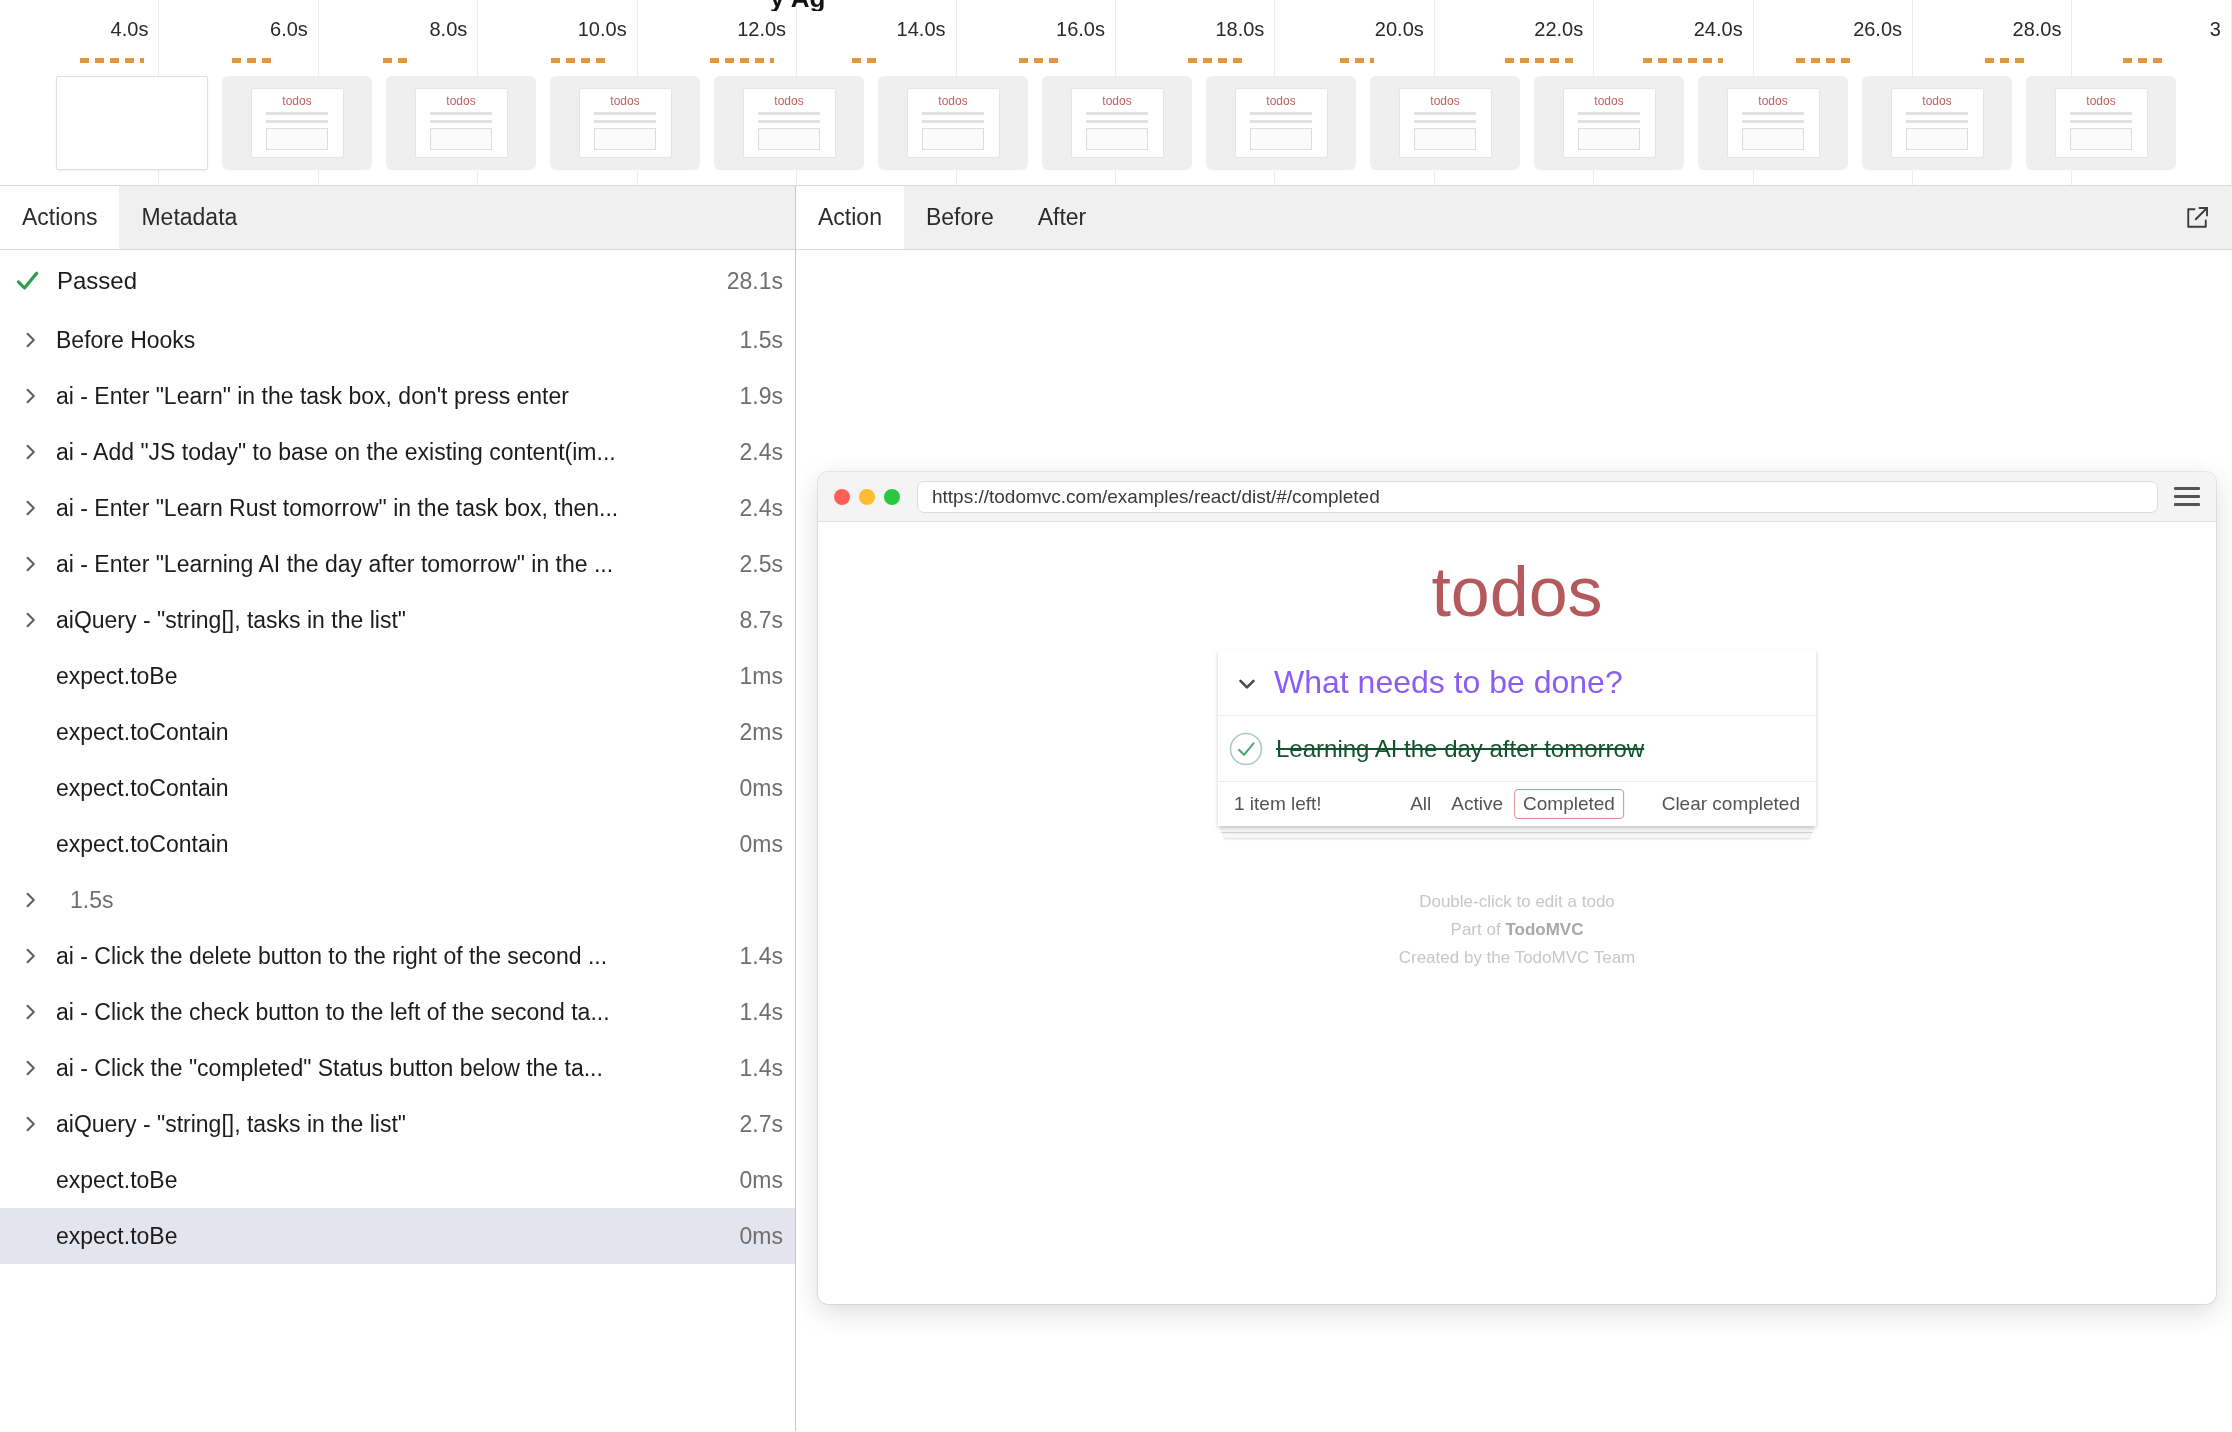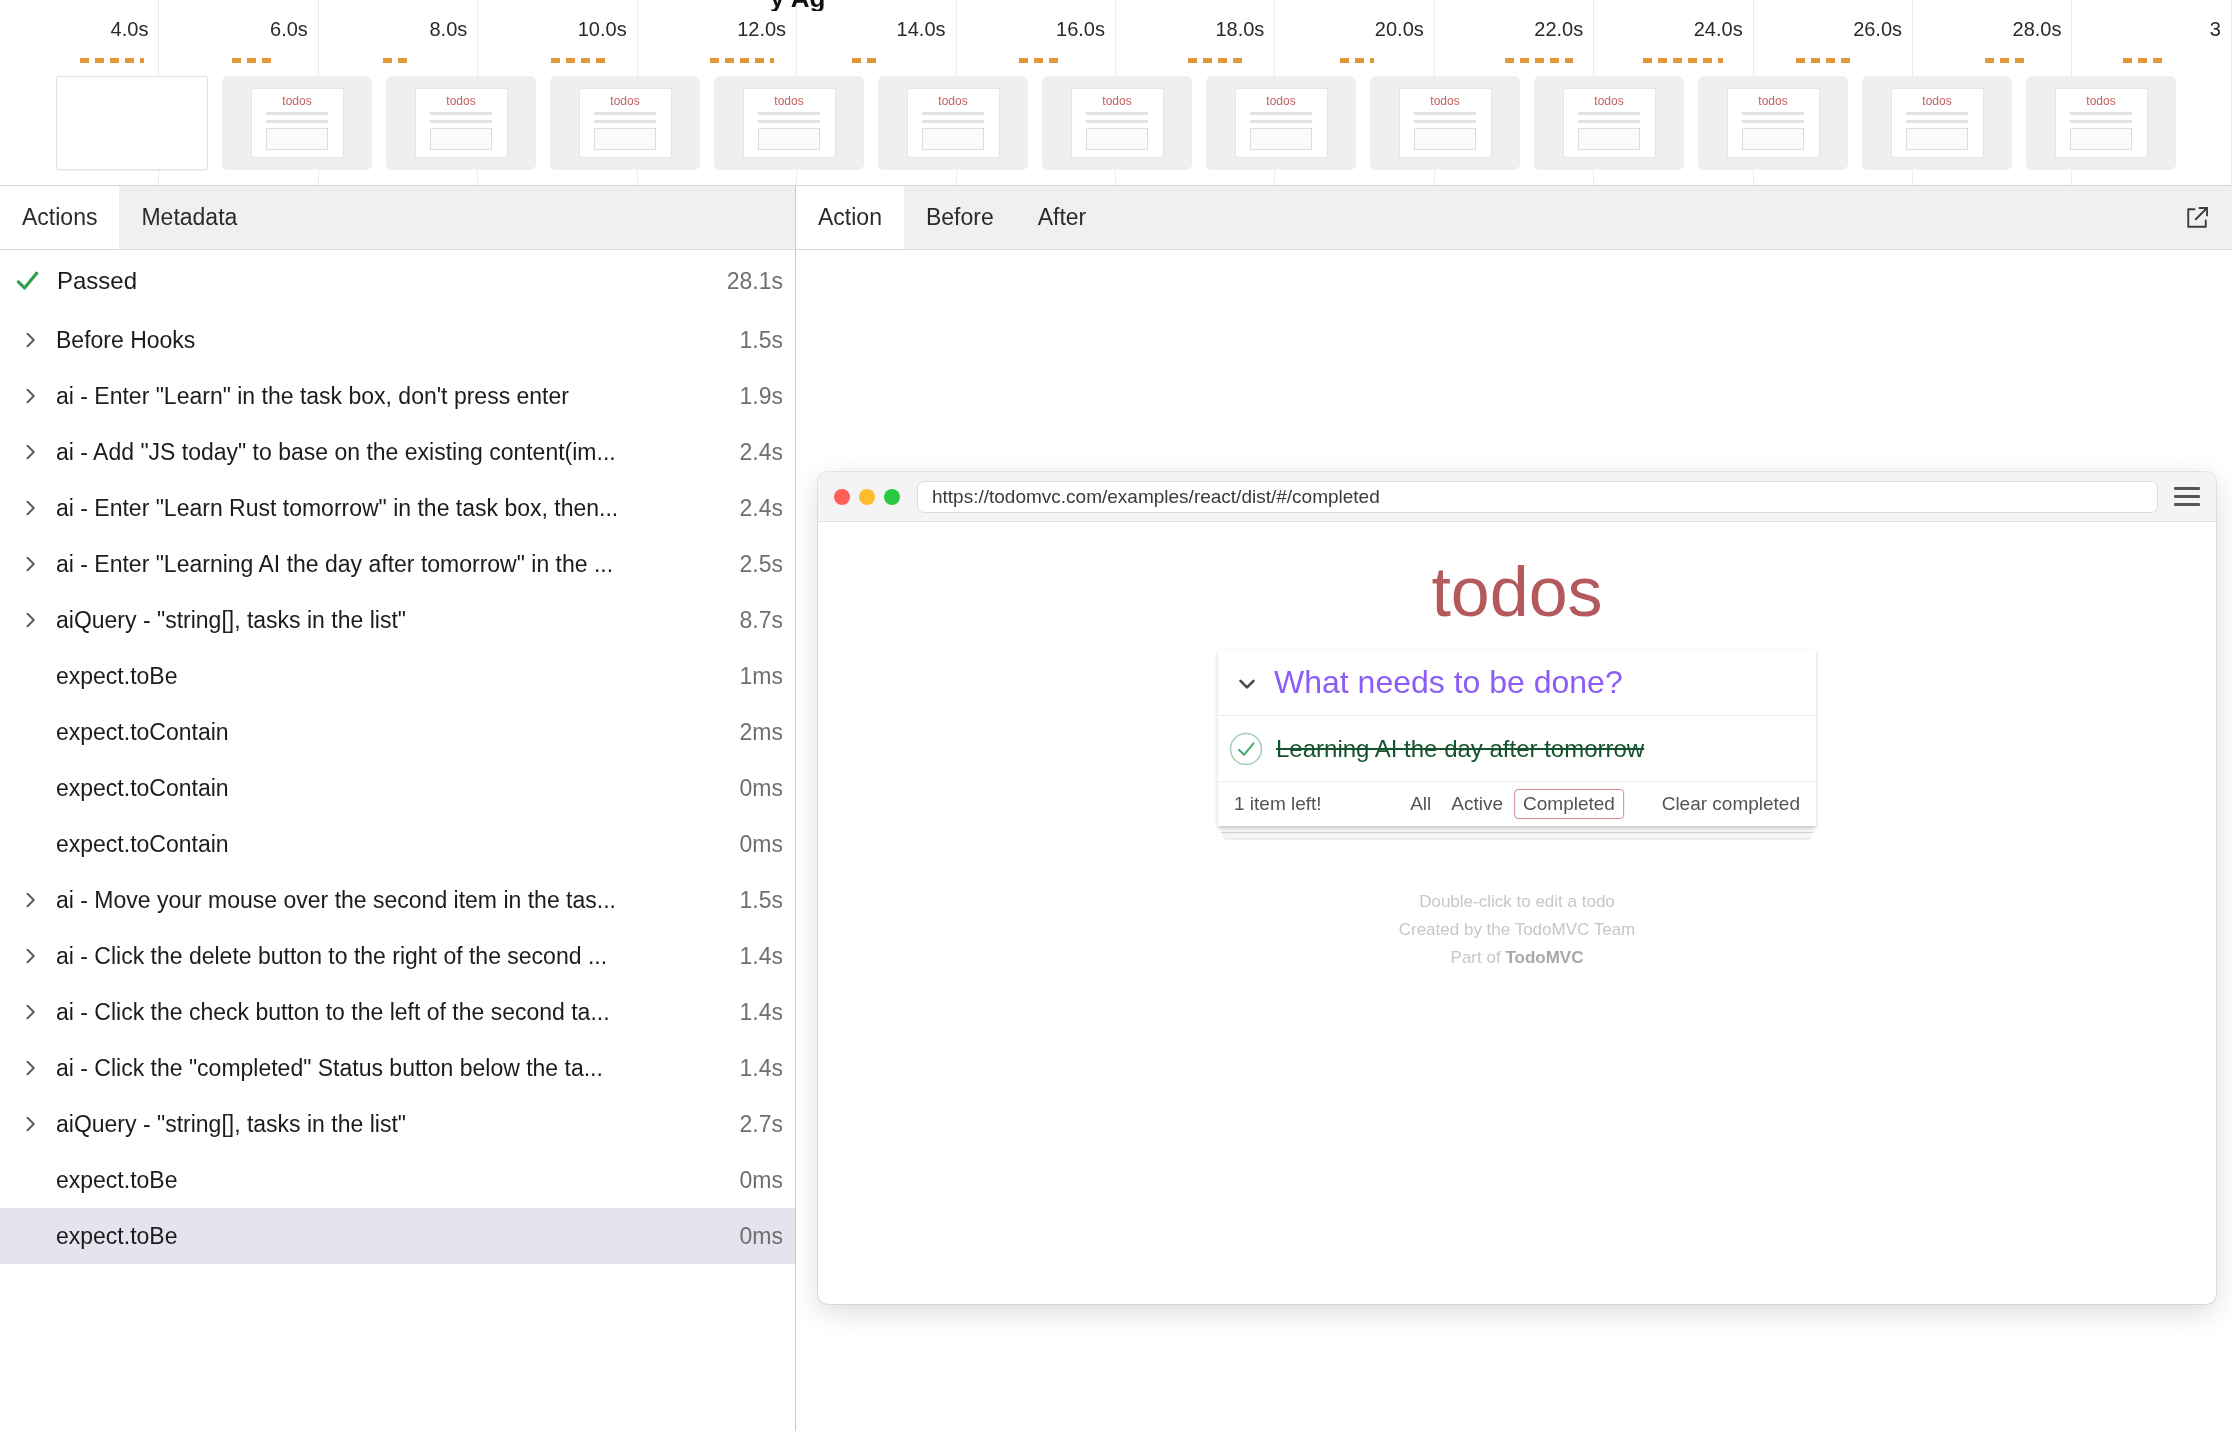--- a/index.html
+++ b/index.html
@@ -369,21 +369,20 @@
     </span>
     <span class="alabel">expect.toContain</span>
     <span class="adur">0ms</span>
   </div>
           <div class="arow">
     <span class="chev">
       <svg width="20" height="20" viewBox="0 0 16 16" fill="none" stroke="#5f5f5f" stroke-width="1.6" stroke-linecap="round" stroke-linejoin="round">
                 <path d="M6 3l5 5-5 5"></path>
               </svg>
     </span>
-    <span class="alabel">ai - Move your mouse over the second item in the tas...</span>
     <span class="adur">1.5s</span>
   </div>
           <div class="arow">
     <span class="chev">
       <svg width="20" height="20" viewBox="0 0 16 16" fill="none" stroke="#5f5f5f" stroke-width="1.6" stroke-linecap="round" stroke-linejoin="round">
                 <path d="M6 3l5 5-5 5"></path>
               </svg>
     </span>
     <span class="alabel">ai - Click the delete button to the right of the second ...</span>
     <span class="adur">1.4s</span>
@@ -502,21 +501,21 @@
                   <span class="filter">All</span>
                   <span class="filter">Active</span>
                   <span class="filter sel">Completed</span>
                 </span>
                 <span class="clear-btn">Clear completed</span>
               </div>
             </div>
 
             <div class="win-info">
               <div>Double-click to edit a todo</div>
+              <div><span>Part of </span><b>TodoMVC</b></div>
               <div>Created by the TodoMVC Team</div>
-              <div><span>Part of </span><b>TodoMVC</b></div>
             </div>
           </div>
         </div>
       </div>
     </div>
   </div>
 </div>
 
 </body></html>

